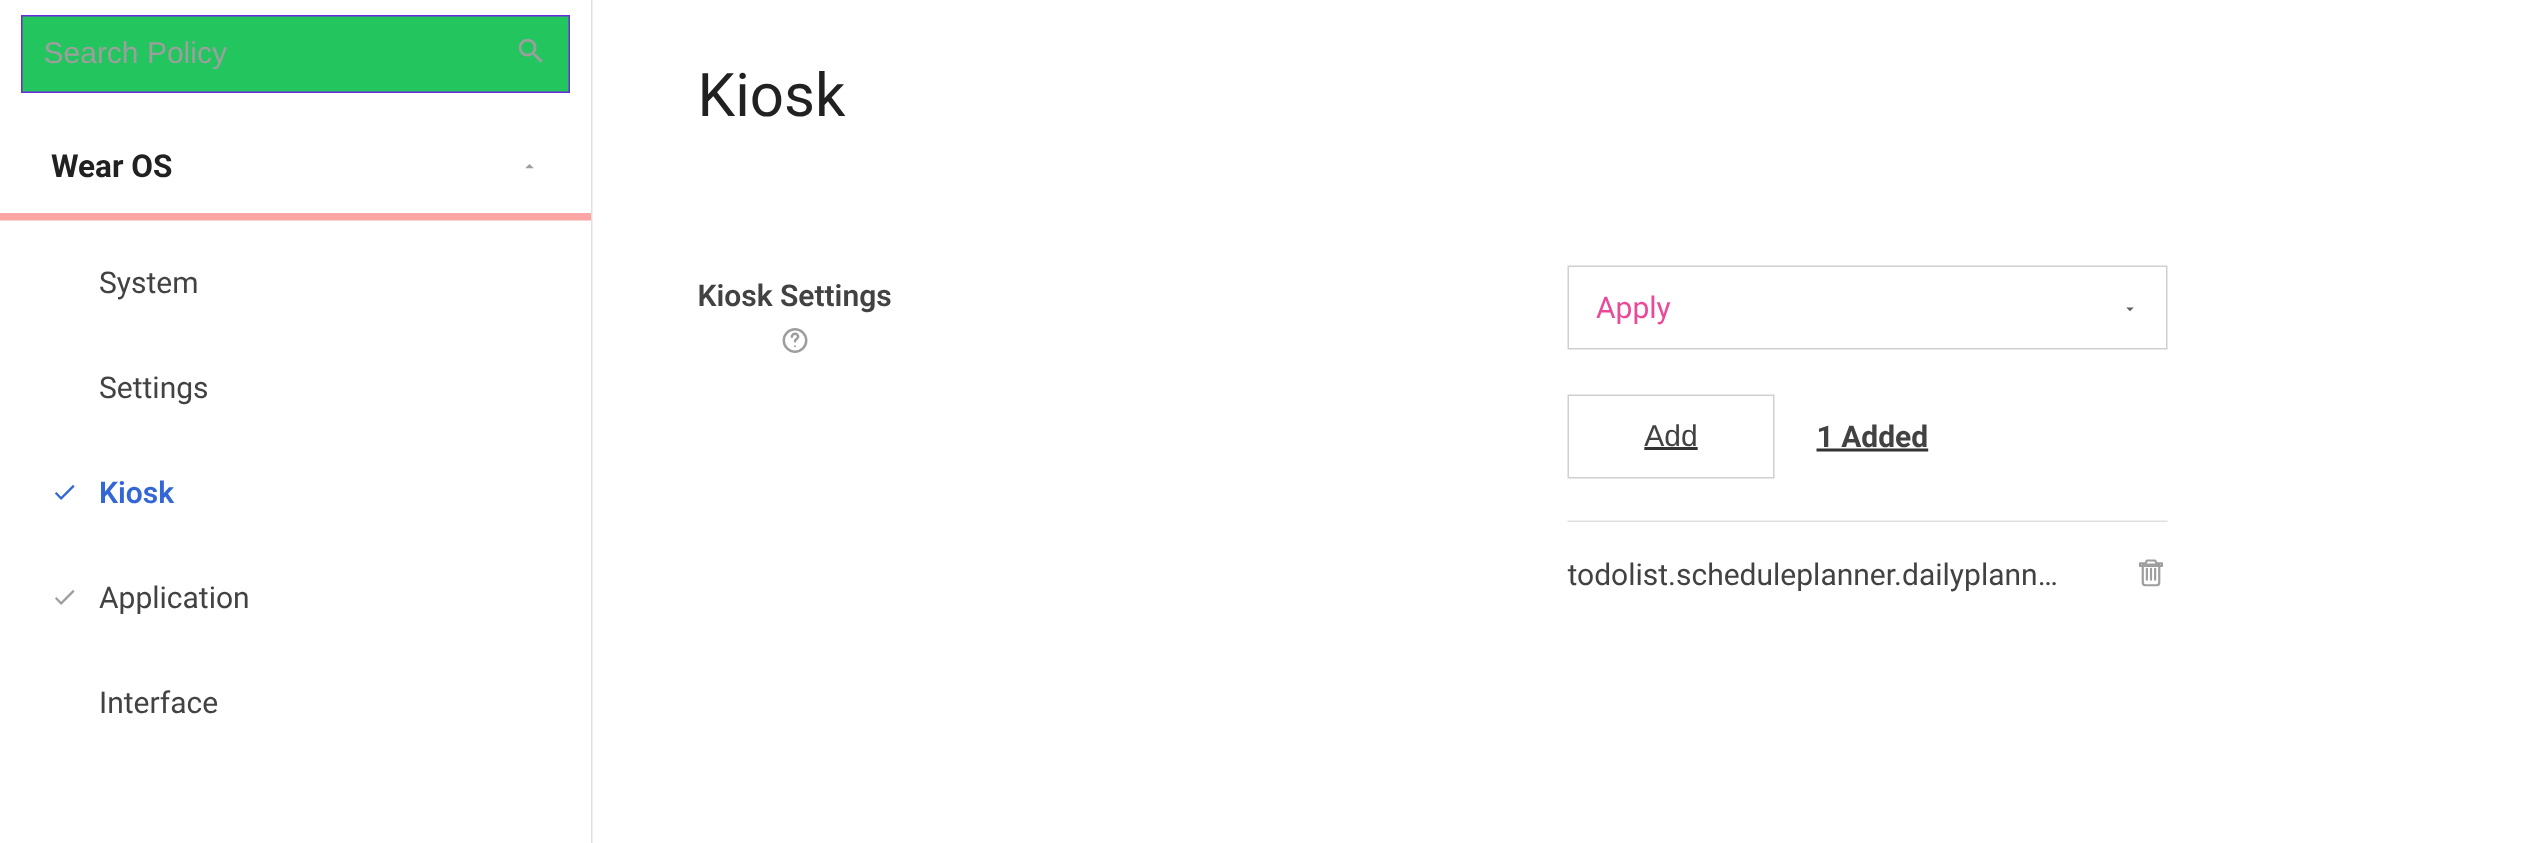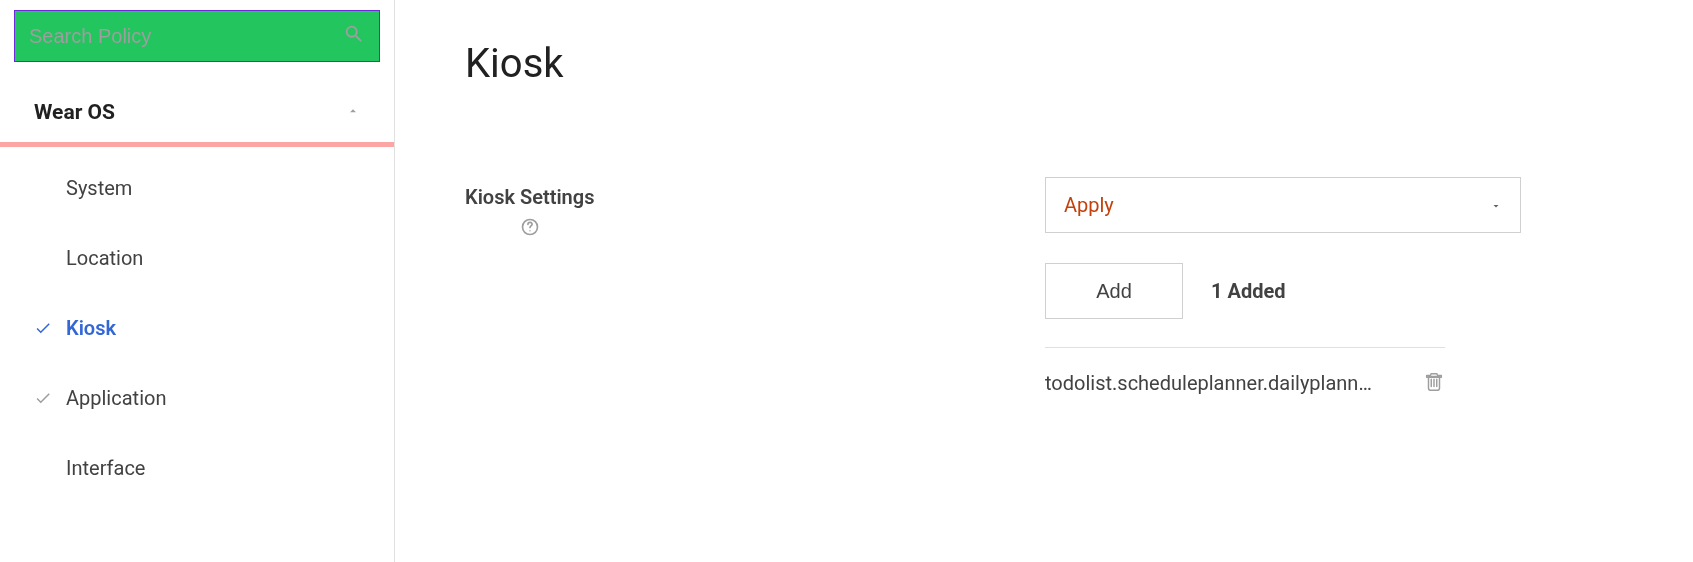--- a/index.html
+++ b/index.html
@@ -102,38 +102,39 @@
       font-size: 20px;
       color: #424242;
       font-weight: 600;
       margin-top: 56px;
     }
     .setting-control-col {
       flex: 1;
       min-width: 0;
     }
     .dropdown {
-      width: 476px;
+      width: 400px;
       border: 1px solid #d0d0d0;
       height: 56px;
       display: flex;
       align-items: center;
       justify-content: space-between;
       padding: 0 18px;
       font-size: 20px;
-      color: #c2410c;
+      color: #ec4899;
       cursor: pointer;
       background: #fff;
     }
     .caret-down-svg { width: 12px; height: 12px; fill: #616161; }
     .add-row {
       display: flex;
       align-items: center;
       gap: 28px;
       margin-top: 30px;
+      text-decoration: underline;
     }
     .btn {
       border: 1px solid #d0d0d0;
       background: #fff;
       height: 56px;
       min-width: 138px;
       font-size: 20px;
       color: #424242;
       cursor: pointer;
       display: flex;
@@ -190,21 +191,21 @@
     </span>
   </div>
 
   <div class="nav-items">
     <div class="nav-item">
       <span class="check-slot"></span>
       <span>System</span>
     </div>
     <div class="nav-item">
       <span class="check-slot"></span>
-      <span>Location</span>
+      <span>Settings</span>
     </div>
     <div class="nav-item active">
       <span class="check-slot">
         <svg class="check-svg" viewBox="0 0 24 24" style="fill:#3367d6">
             <path d="M9 16.17L4.83 12l-1.42 1.41L9 19 21 7l-1.41-1.41z"></path>
           </svg>
       </span>
       <span>Kiosk</span>
     </div>
     <div class="nav-item">

